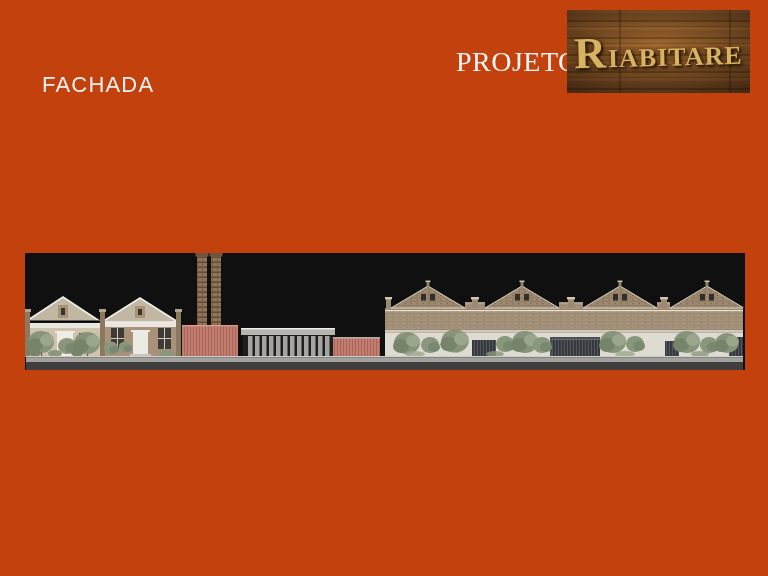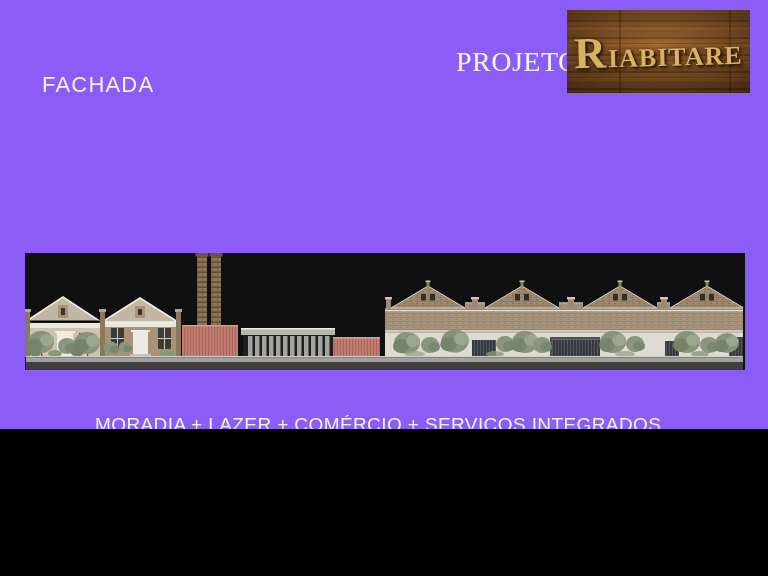--- a/index.html
+++ b/index.html
@@ -1,17 +1,17 @@
 <!DOCTYPE html>
 <html><head>
 <meta charset="utf-8">
 <style>
   html,body{margin:0;padding:0;background:#000;}
   #slide{
-    position:relative;width:768px;height:429px;background:#8b5cf6;
+    position:relative;width:768px;height:576px;background:#c2410c;
     overflow:hidden;font-family:"Liberation Sans",sans-serif;text-align:right;
   }
   .title{
     position:absolute;left:42px;top:72px;font-size:22px;letter-spacing:1.2px;
     color:#f2f2f2;font-weight:400;
   }
   .project-label{
     position:absolute;left:456px;top:46px;font-size:28px;color:#f5f5f5;
     font-family:"Liberation Serif",serif;letter-spacing:0.5px;
   }
@@ -246,15 +246,14 @@
       </g>
 
       <g>
         <rect x="1" y="103" width="717" height="1.4" fill="#cfcdc9"></rect>
         <rect x="1" y="104.4" width="717" height="4.6" fill="#a3a19d"></rect>
         <rect x="1" y="109" width="717" height="8" fill="#3f3e3c"></rect>
       </g>
     </svg>
   </div>
 
-  <div class="caption">MORADIA + LAZER + COMÉRCIO + SERVIÇOS INTEGRADOS</div>
 
 </div>
 
 </body></html>

